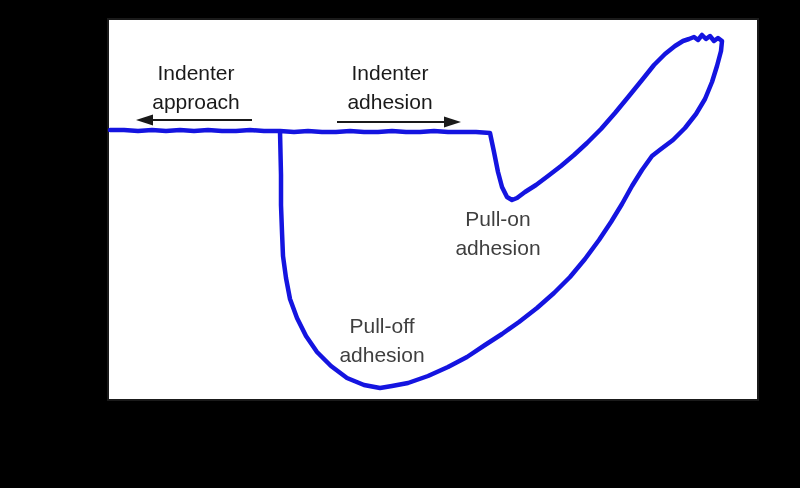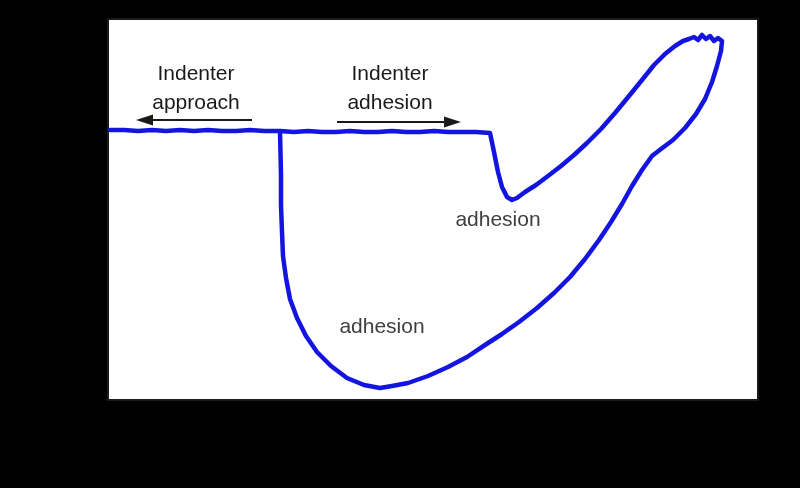--- a/index.html
+++ b/index.html
@@ -48,20 +48,22 @@
     <div>Indenter</div>
     <div>approach</div>
   </div>
 
   <div class="label label-dark" id="lbl-approach">
     <div>Indenter</div>
     <div>adhesion</div>
   </div>
 
   <div class="label label-gray" id="lbl-pullon">
+    <div>Pull-on</div>
     <div>adhesion</div>
   </div>
 
   <div class="label label-gray" id="lbl-pulloff">
+    <div>Pull-off</div>
     <div>adhesion</div>
   </div>
 
 </div>
 
 </body></html>

